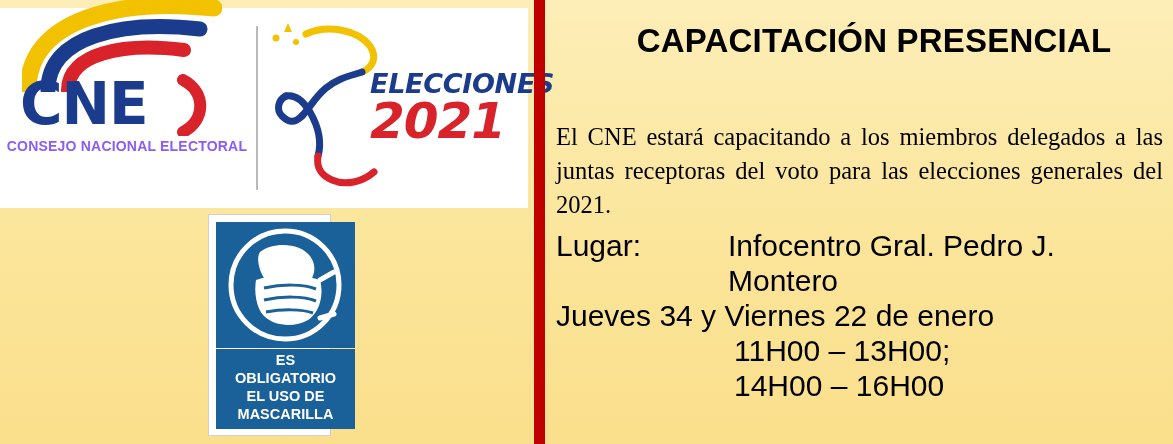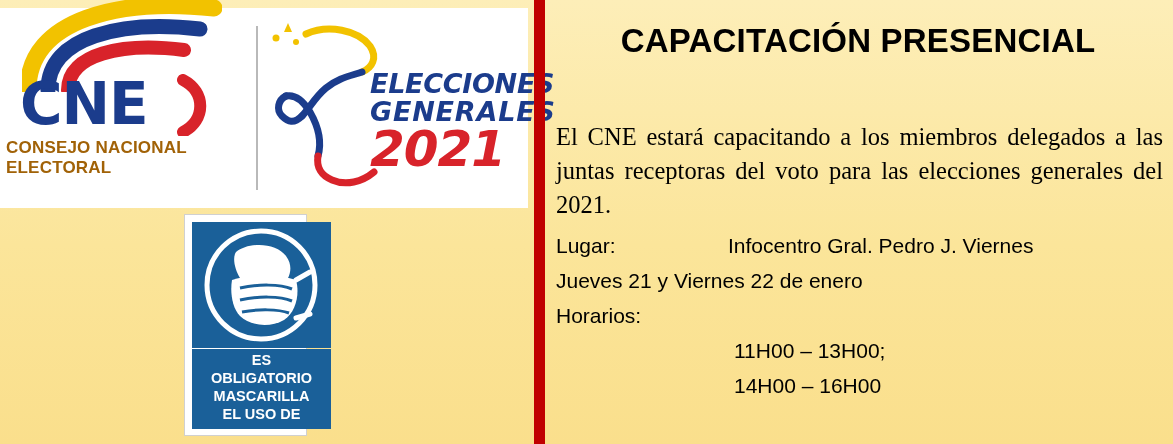--- a/index.html
+++ b/index.html
@@ -59,24 +59,25 @@
     left: 20px;
     top: 96px;
     width: 215px;
     height: 62px;
   }
   .cne-sub {
     position: absolute;
     left: 6px;
     top: 160px;
     width: 242px;
-    font-size: 17px;
+    text-align: center;
+    font-size: 14px;
     font-weight: bold;
     letter-spacing: 0.2px;
-    color: #a16207;
+    color: #8b5cf6;
     font-family: "Liberation Sans", sans-serif;
   }
   .divider-vert {
     position: absolute;
     left: 256px;
     top: 18px;
     width: 2px;
     height: 164px;
     background: #b9b9b9;
   }
@@ -119,21 +120,21 @@
     font-size: 50px;
     line-height: 42px;
     color: #d8232a;
     margin-top: 2px;
     letter-spacing: -1px;
   }
 
   
   .mask-sign {
     position: absolute;
-    left: 184px;
+    left: 208px;
     top: 214px;
     width: 123px;
     height: 222px;
     background: #ffffff;
     border: 1px solid #d0d0d0;
     box-sizing: border-box;
   }
   .mask-blue {
     position: absolute;
     left: 7px;
@@ -179,21 +180,21 @@
   
   .right-col {
     position: absolute;
     left: 556px;
     top: 0;
     width: 617px;
     height: 444px;
   }
   .title {
     position: absolute;
-    left: 2px;
+    left: 18px;
     top: 22px;
     width: 600px;
     text-align: center;
     font-size: 33px;
     font-weight: bold;
     color: #000000;
     letter-spacing: 0.2px;
     font-family: "Liberation Sans", sans-serif;
   }
   .body-text {
@@ -208,21 +209,21 @@
     text-justify: inter-word;
     font-family: Liberation Serif, serif;
   }
   .body-text p { margin: 0; }
 
   .details {
     position: absolute;
     left: 0px;
     top: 228px;
     width: 613px;
-    font-size: 21px;
+    font-size: 30px;
     line-height: 35px;
     color: #000000;
     font-family: "Liberation Sans", sans-serif;
   }
   .det-row {
     display: flex;
     align-items: baseline;
   }
   .det-label { width: 172px; flex: none; }
   .det-value { flex: 1; }
@@ -259,21 +260,20 @@
           <circle cx="10" cy="22" r="3.5" fill="#f2c200"></circle>
           <circle cx="30" cy="26" r="3" fill="#f2c200"></circle>
           <path d="M40 18 C 62 8, 92 14, 104 30 C 112 42, 106 52, 96 56" stroke="#f2c200" stroke-width="7" fill="none" stroke-linecap="round"></path>
           <path d="M96 56 C 84 60, 72 62, 60 72 C 48 82, 44 92, 36 100" stroke="#1b3c8c" stroke-width="7" fill="none" stroke-linecap="round"></path>
           <path d="M36 100 C 28 108, 22 106, 16 100 C 10 94, 12 84, 20 80" stroke="#1b3c8c" stroke-width="7" fill="none" stroke-linecap="round"></path>
           <path d="M20 80 C 30 78, 38 86, 44 96 C 52 110, 56 126, 52 140" stroke="#1b3c8c" stroke-width="7" fill="none" stroke-linecap="round"></path>
           <path d="M52 140 C 50 152, 56 160, 66 164 C 80 170, 96 166, 108 156" stroke="#d8232a" stroke-width="7" fill="none" stroke-linecap="round"></path>
         </svg>
         <div class="elec-text">
           <div class="l1">ELECCIONES</div>
-          <div class="l2">GENERALES</div>
           <div class="elec-year">2021</div>
         </div>
       </div>
     </div>
 
     <div class="mask-sign">
       <div class="mask-blue">
         <svg class="mask-figure" viewBox="0 0 139 126">
           <circle cx="69" cy="63" r="54" fill="none" stroke="#ffffff" stroke-width="5"></circle>
           <path d="M44 30 C 56 20, 84 20, 94 34 C 100 42, 99 50, 96 56 L 48 56 C 43 48, 40 36, 44 30 Z" fill="#ffffff"></path>
@@ -281,45 +281,44 @@
           <path d="M48 66 C 66 62, 88 62, 100 67" stroke="#1a6099" stroke-width="3" fill="none"></path>
           <path d="M48 78 C 66 74, 88 74, 100 79" stroke="#1a6099" stroke-width="3" fill="none"></path>
           <path d="M50 90 C 66 87, 86 87, 97 91" stroke="#1a6099" stroke-width="3" fill="none"></path>
           <path d="M104 58 L 118 50" stroke="#ffffff" stroke-width="5" stroke-linecap="round"></path>
           <path d="M104 96 L 118 92" stroke="#ffffff" stroke-width="5" stroke-linecap="round"></path>
         </svg>
       </div>
       <div class="mask-text">
         <div>ES</div>
         <div>OBLIGATORIO</div>
+        <div>EL USO DE</div>
         <div>MASCARILLA</div>
-        <div>EL USO DE</div>
       </div>
     </div>
   </div>
 
   <div class="red-bar"></div>
 
   <div class="right-col">
     <div class="title">CAPACITACIÓN PRESENCIAL</div>
 
     <div class="body-text">
       <p>El CNE estará capacitando a los miembros delegados a las juntas receptoras del voto para las elecciones generales del 2021.</p>
     </div>
 
     <div class="details">
       <div class="det-row">
         <div class="det-label">Lugar:</div>
-        <div class="det-value">Infocentro Gral. Pedro J. Viernes</div>
+        <div class="det-value">Infocentro Gral. Pedro J. Montero</div>
       </div>
       <div class="det-row">
-        <div class="det-value">Jueves 21 y Viernes 22 de enero</div>
+        <div class="det-value">Jueves 34 y Viernes 22 de enero</div>
       </div>
       <div class="det-row">
-        <div class="det-label">Horarios:</div>
       </div>
       <div class="det-row sub">
         <div class="det-label">Horarios:</div>
         <div class="det-value indent">11H00 – 13H00;</div>
       </div>
       <div class="det-row sub">
         <div class="det-label">Horarios:</div>
         <div class="det-value indent">14H00 – 16H00</div>
       </div>
     </div>

